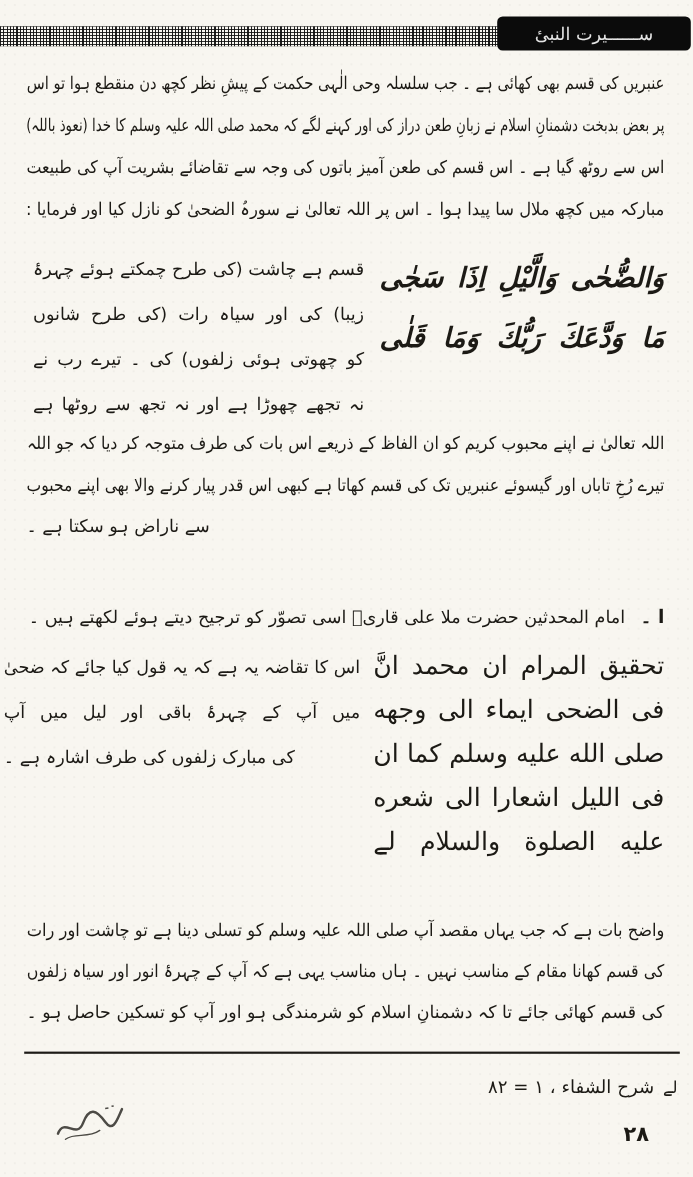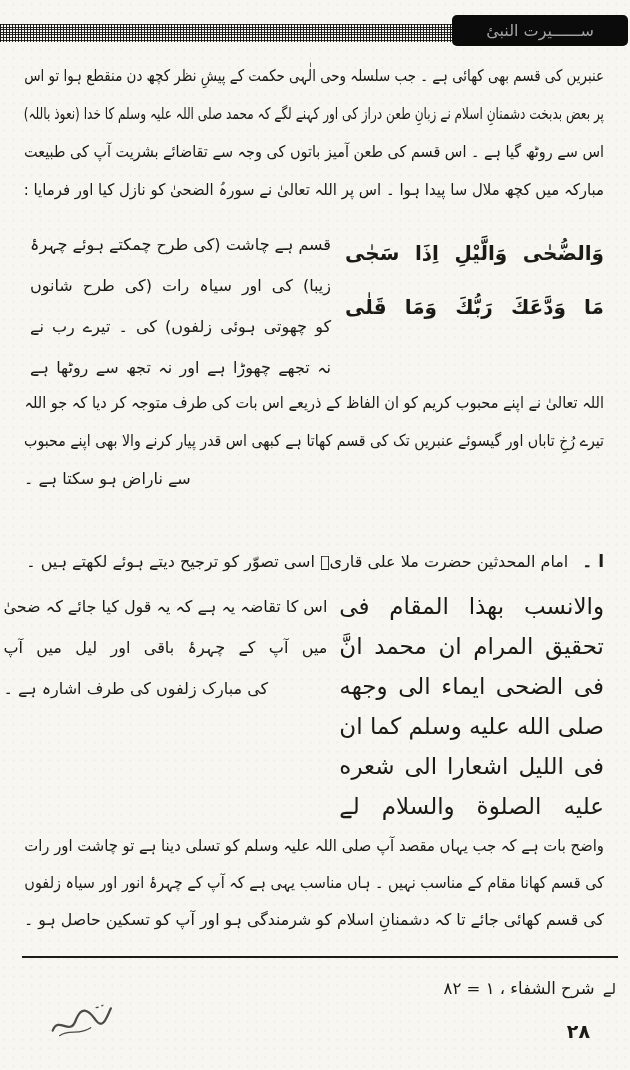--- a/index.html
+++ b/index.html
@@ -15,34 +15,34 @@
   .band{
     position:absolute; top:24px; left:0; width:505px; height:18px;
     background-image:
       repeating-linear-gradient(90deg, rgba(12,12,12,.92) 0 1px, transparent 1px 3px),
       repeating-linear-gradient(180deg, rgba(12,12,12,.85) 0 1px, transparent 1px 2.6px);
   }
   .title-box{
     position:absolute; top:15px; right:2px; width:176px; height:31px;
     background:#0b0b0b; border-radius:5px;
     display:flex; align-items:center; justify-content:center;
-    color:#a3a3a3; font-size:16px; letter-spacing:.5px;
+    color:#e5e5e5; font-size:16px; letter-spacing:.5px;
   }
   
   .blk{position:absolute; right:26px; left:24px;}
   .bl{display:block; font-size:16px; line-height:38px;
       text-align:justify; text-align-last:justify;}
   .fitline{white-space:nowrap; transform-origin:right center;}
   .endline{text-align:left; text-align-last:left; transform-origin:left center;}
   .rstart{text-align:right; text-align-last:right;}
 
   .p1{top:57px;}
   .verses{top:224px; display:flex;}
   .v-ar{width:300px; padding-top:2px;}
-  .v-ar .bl{font-size:20px; line-height:54px; font-weight:bold; letter-spacing:1px;}
+  .v-ar .bl{font-size:25px; line-height:54px; font-weight:bold; letter-spacing:1px;font-style:italic;}
   .v-ur{flex:1; padding-left:6px; padding-right:14px;}
   .v-ur .bl{font-size:16px; line-height:41px;}
 
   .p2{top:384px;}
   .p3{top:503px; right:44px;}
   .p3 .bl{line-height:34px;}
   .item{top:544px;}
   .item .bl{line-height:34px;}
   .item-num{font-weight:bold; font-size:17px; margin-left:14px;}
 
@@ -99,21 +99,20 @@
     <span class="bl fitline endline">سے ناراض ہو سکتا ہے ۔</span>
   </div>
 
 
   <div class="blk item">
     <span class="bl rstart"><span class="item-num">ا ۔</span><span>امام المحدثین حضرت ملا علی قاریؒ اسی تصوّر کو ترجیح دیتے ہوئے لکھتے ہیں ۔</span></span>
   </div>
 
   <div class="blk cols">
     <div class="c-ar">
-      <span class="bl fitline">والانسب بهذا المقام فى</span>
       <span class="bl fitline">تحقيق المرام ان محمد انَّ</span>
       <span class="bl fitline">فى الضحى ايماء الى وجهه</span>
       <span class="bl fitline">صلى الله عليه وسلم كما ان</span>
       <span class="bl fitline">فى الليل اشعارا الى شعره</span>
       <span class="bl fitline">عليه الصلوة والسلام لے</span>
     </div>
     <div class="c-ur">
       <span class="bl fitline">اس کا تقاضہ یہ ہے کہ یہ قول کیا جائے کہ ضحیٰ</span>
       <span class="bl fitline">میں آپ کے چہرۂ باقی اور لیل میں آپ</span>
       <span class="bl fitline endline">کی مبارک زلفوں کی طرف اشارہ ہے ۔</span>

